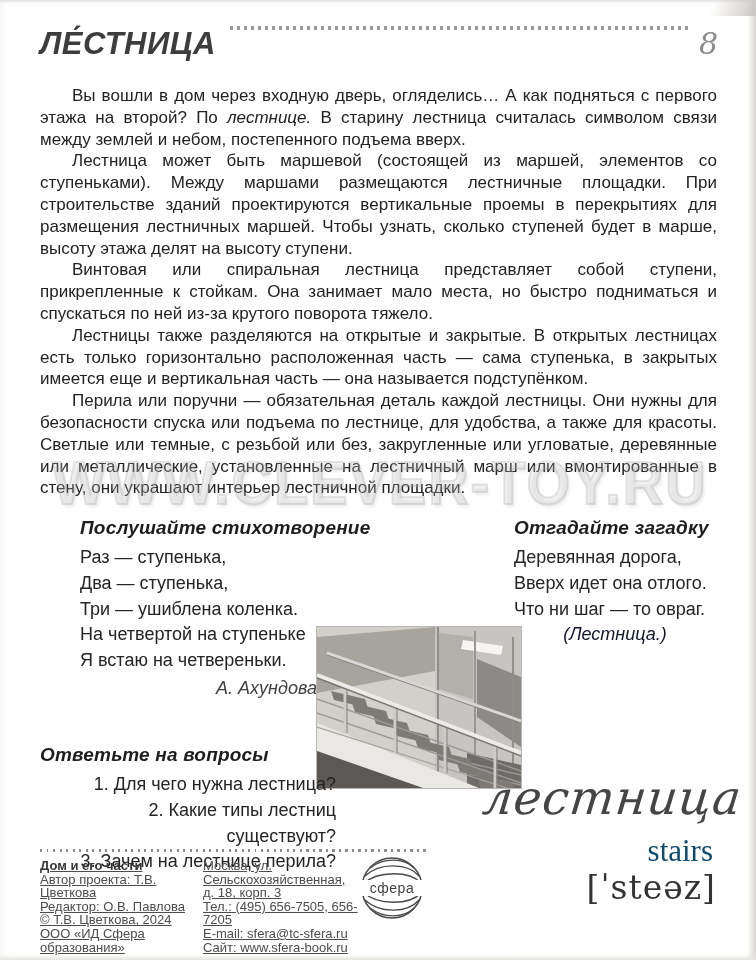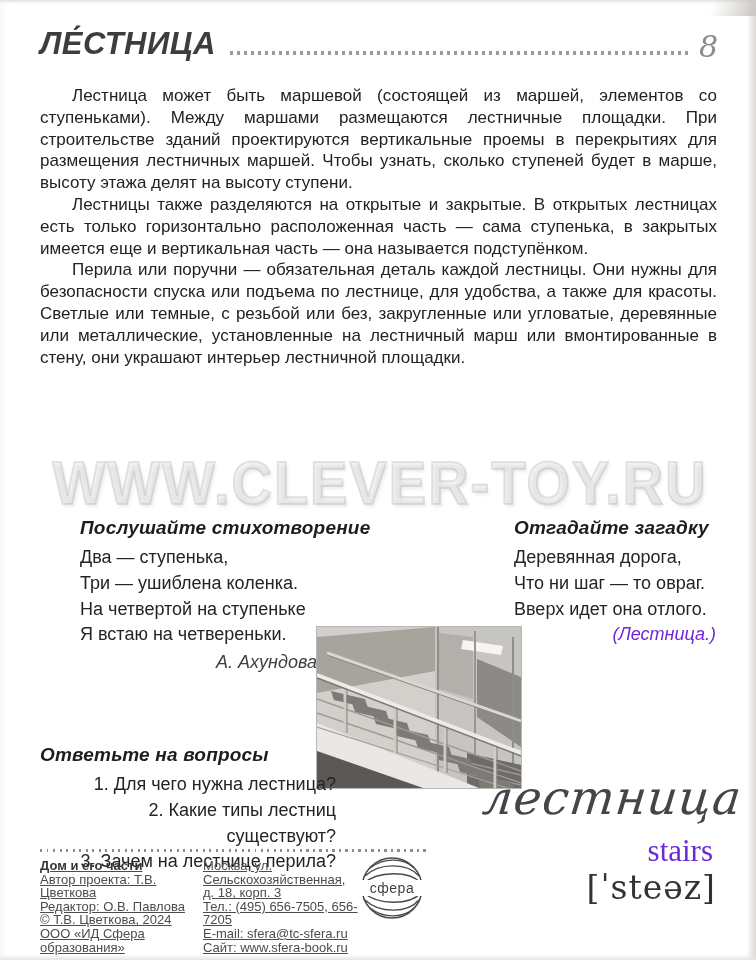--- a/index.html
+++ b/index.html
@@ -19,21 +19,21 @@
   .edge-top { position: absolute; top: 0; left: 0; width: 100%; height: 3px;
     background: linear-gradient(180deg, #e3e1dd, rgba(255,255,255,0)); }
   .edge-bottom { position: absolute; bottom: 0; left: 0; width: 100%; height: 5px;
     background: linear-gradient(0deg, #e7e5e1, rgba(255,255,255,0)); }
   .corner-smudge { position: absolute; top: 0; right: 0; width: 80px; height: 16px;
     background: linear-gradient(115deg, rgba(255,255,255,0) 45%, #c9c7c3 100%); }
 
   
   .header-row {
     position: absolute; left: 40px; right: 38px; top: 26px;
-    display: flex; align-items: flex-end;
+    display: flex; 
   }
   .page-title {
     font-size: 31px; font-weight: bold; font-style: italic;
     color: #3d3d3d; letter-spacing: 0.5px; white-space: nowrap;
   }
   .dot-leader {
     flex: 1 1 auto; height: 4px; margin: 0 10px 7px 14px;
     background-image: repeating-linear-gradient(90deg, #9a9a9a 0px, #9a9a9a 3px, rgba(0,0,0,0) 3px, rgba(0,0,0,0) 7px);
   }
   .page-number {
@@ -64,21 +64,21 @@
   
   .section-header {
     font-size: 19px; font-weight: bold; font-style: italic; color: #1d1d1d;
     margin-bottom: 6px; letter-spacing: 0.2px;
   }
   .poem { position: absolute; left: 40px; top: 517px; width: 300px; margin-left: 40px; }
   .poem .line, .riddle .line, .question { font-size: 18px; line-height: 25.8px; color: #242424; }
   .poem .author { font-style: italic; font-size: 18px; width: 237px; text-align: right; margin-top: 4px; color: #404040; }
 
   .riddle { position: absolute; left: 514px; top: 517px; width: 202px; }
-  .riddle .answer { font-style: italic; font-size: 18px; line-height: 25.8px; text-align: right; color: #6d28d9; }
+  .riddle .answer { font-style: italic; font-size: 18px; line-height: 25.8px; text-align: center; color: #0f172a; }
 
   .questions { position: absolute; left: 40px; top: 744px; width: 296px; }
   .question { padding-left: 24px; text-indent: -24px; text-align: right; }
 
   
   .photo {
     position: absolute; left: 317px; top: 627px; width: 204px; height: 161px;
     outline: 1px solid #b9b7b3;
   }
   .photo svg { display: block; width: 100%; height: 100%; }
@@ -87,21 +87,21 @@
   .vocab-ru {
     position: absolute; right: 43px; top: 770px; width: 230px;
     font-family: "DejaVu Serif", serif; font-style: italic;
     font-size: 47px; color: #454545; text-align: right;
     letter-spacing: 1px; transform: skewX(-6deg);
     white-space: nowrap;
   }
   .vocab-en {
     position: absolute; right: 43px; top: 833px;
     font-family: "Liberation Serif", "DejaVu Serif", serif;
-    font-size: 31px; color: #6d28d9; text-align: center;
+    font-size: 31px; color: #0c4a6e; text-align: center;
   }
   .vocab-tr {
     position: absolute; right: 40px; top: 868px;
     font-family: "DejaVu Serif", serif;
     font-size: 33px; color: #333333; text-align: right; letter-spacing: 1px;
   }
 
   
   .footer-divider {
     position: absolute; left: 40px; top: 849px; width: 390px; height: 3px;
@@ -122,41 +122,44 @@
   <div class="edge-bottom"></div>
   <div class="corner-smudge"></div>
 
   <div class="header-row">
     <div class="page-title">ЛЕ́СТНИЦА</div>
     <div class="dot-leader"></div>
     <div class="page-number">8</div>
   </div>
 
   <div class="bodytext">
+    <p><span>Вы вошли в дом через входную дверь, огляделись… А как подняться с первого этажа на второй? По </span><span class="it">лестнице.</span><span> В старину лестница считалась символом связи между землей и небом, постепенного подъема вверх.</span></p>
     <p>Лестница может быть маршевой (состоящей из маршей, элементов со ступеньками). Между маршами размещаются лестничные площадки. При строительстве зданий проектируются вертикальные проемы в перекрытиях для размещения лестничных маршей. Чтобы узнать, сколько ступеней будет в марше, высоту этажа делят на высоту ступени.</p>
+    <p>Винтовая или спиральная лестница представляет собой ступени, прикрепленные к стойкам. Она занимает мало места, но быстро подниматься и спускаться по ней из-за крутого поворота тяжело.</p>
     <p>Лестницы также разделяются на открытые и закрытые. В открытых лестницах есть только горизонтально расположенная часть — сама ступенька, в закрытых имеется еще и вертикальная часть — она называется подступёнком.</p>
     <p>Перила или поручни — обязательная деталь каждой лестницы. Они нужны для безопасности спуска или подъема по лестнице, для удобства, а также для красоты. Светлые или темные, с резьбой или без, закругленные или угловатые, деревянные или металлические, установленные на лестничный марш или вмонтированные в стену, они украшают интерьер лестничной площадки.</p>
   </div>
 
   <div class="watermark">WWW.CLEVER-TOY.RU</div>
 
   <div class="poem">
     <div class="section-header">Послушайте стихотворение</div>
+    <div class="line">Раз — ступенька,</div>
     <div class="line">Два — ступенька,</div>
     <div class="line">Три — ушиблена коленка.</div>
     <div class="line">На четвертой на ступеньке</div>
     <div class="line">Я встаю на четвереньки.</div>
     <div class="author">А. Ахундова</div>
   </div>
 
   <div class="riddle">
     <div class="section-header">Отгадайте загадку</div>
     <div class="line">Деревянная дорога,</div>
+    <div class="line">Вверх идет она отлого.</div>
     <div class="line">Что ни шаг — то овраг.</div>
-    <div class="line">Вверх идет она отлого.</div>
     <div class="answer">(Лестница.)</div>
   </div>
 
   <div class="photo">
     <svg viewBox="0 0 204 161" preserveAspectRatio="none">
       <rect x="0" y="0" width="204" height="161" fill="#d3d0cb"></rect>
 
       <polygon points="0,10 118,0 118,44 0,66" fill="#a7a39d"></polygon>
 
       <rect x="118" y="0" width="86" height="161" fill="#c7c5c1"></rect>

